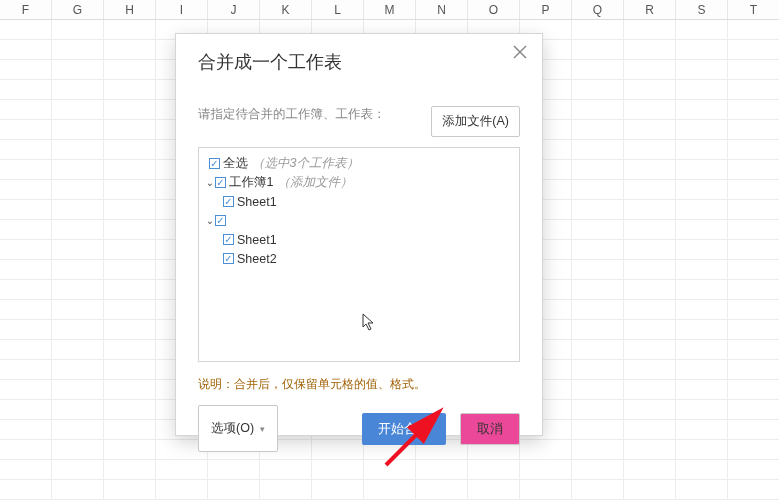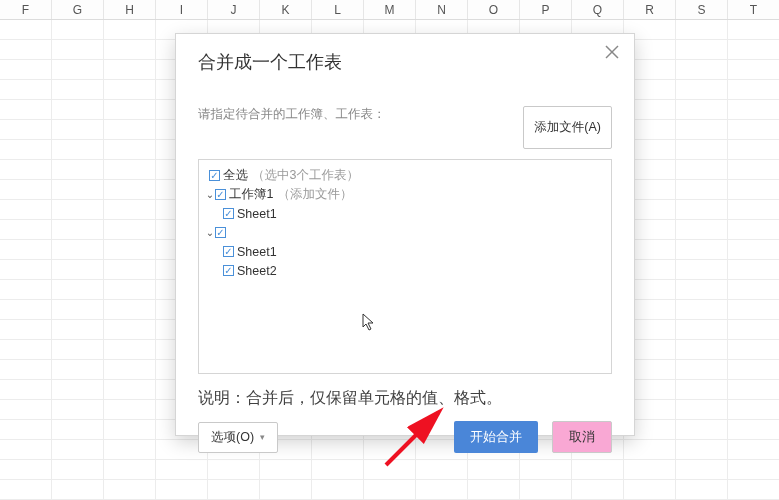--- a/index.html
+++ b/index.html
@@ -43,21 +43,21 @@
   }
   .cell {
     flex: 0 0 52px;
     border-right: 1px solid #ececec;
   }
   
   .dialog {
     position: absolute;
     left: 175px;
     top: 33px;
-    width: 460px;
+    width: 368px;
     height: 403px;
     background: #fff;
     border: 1px solid #d5d5d5;
     box-shadow: 0 6px 18px rgba(0,0,0,0.18);
     padding: 16px 22px 16px 22px;
   }
   .close-btn {
     position: absolute;
     top: 10px;
     right: 12px;
@@ -81,21 +81,21 @@
     justify-content: space-between;
     margin-bottom: 10px;
     margin-top: 32px;
   }
   .sub-text { color: #888; font-size: 12.5px; }
   .add-btn {
     border: 1px solid #c9c9c9;
     background: #fff;
     color: #333;
     font-size: 12.5px;
-    padding: 12px 10px;
+    padding: 6px 10px;
     border-radius: 2px;
     cursor: pointer;
   }
   .tree-box {
     border: 1px solid #d5d5d5;
     width: 100%;
     height: 215px;
     padding: 6px 6px;
     overflow: auto;
     font-size: 12.5px;
@@ -125,56 +125,56 @@
     border: 1px solid #4a90d9;
     display: inline-flex;
     align-items: center;
     justify-content: center;
     margin-right: 3px;
     color: #4a90d9;
     font-size: 10px;
     line-height: 9px;
     background: #fff;
   }
-  .muted { color: #999; margin-left: 4px; }
+  .muted { color: #999; margin-left: 4px; font-style: italic; }
   .note {
-    color: #404040;
-    font-size: 16px;
+    color: #a16207;
+    font-size: 12px;
     margin: 14px 0 12px 0;
   }
   .footer {
     display: flex;
     align-items: center;
     justify-content: space-between;
   }
   .opt-btn {
     border: 1px solid #c9c9c9;
     background: #fff;
     font-size: 12.5px;
-    padding: 6px 12px;
+    padding: 14px 12px;
     border-radius: 2px;
     cursor: pointer;
     color: #333;
     display: inline-flex;
     align-items: center;
     gap: 6px;
   }
   .opt-caret { font-size: 9px; color: #888; }
   .right-btns { display: flex; gap: 14px; }
   .primary-btn {
     background: #4a86d8;
     color: #fff;
     border: none;
     padding: 7px 16px;
     font-size: 13px;
     border-radius: 2px;
     cursor: pointer;
   }
   .cancel-btn {
-    background: #f9a8d4;
+    background: #ec4899;
     color: #333;
     border: 1px solid #c9c9c9;
     padding: 6px 16px;
     font-size: 13px;
     border-radius: 2px;
     cursor: pointer;
   }
   
   .cursor {
     position: absolute;

